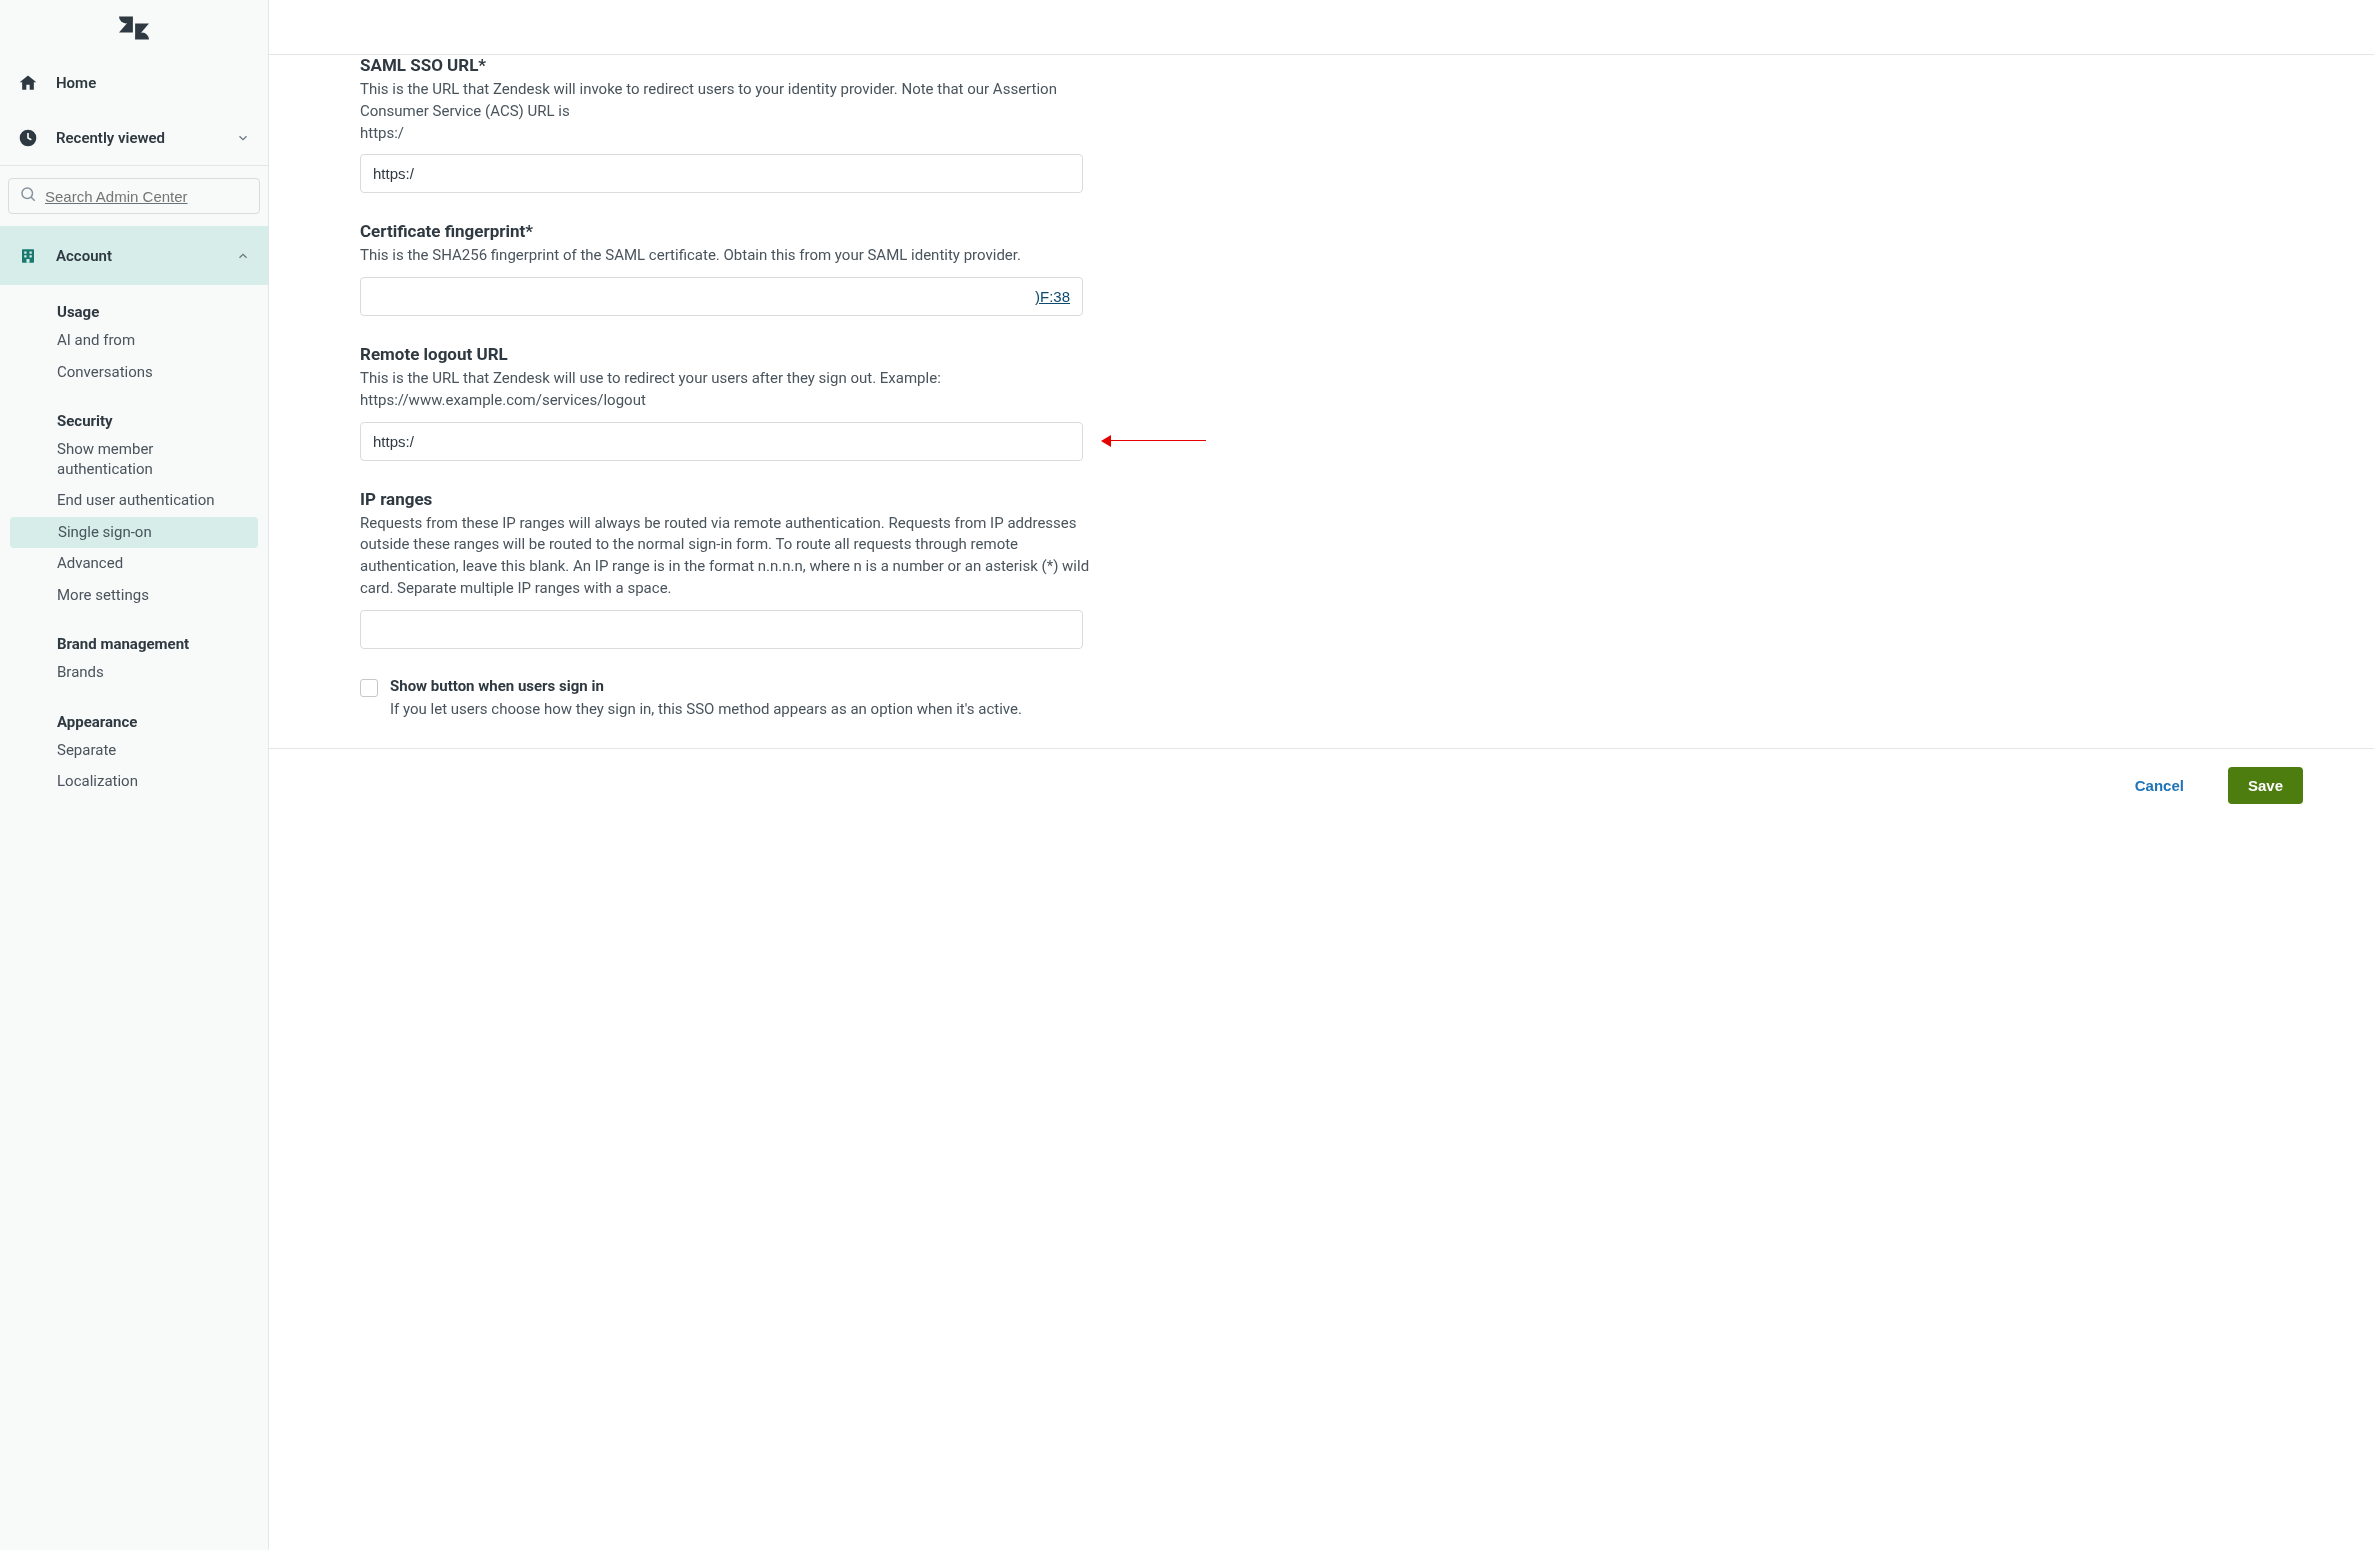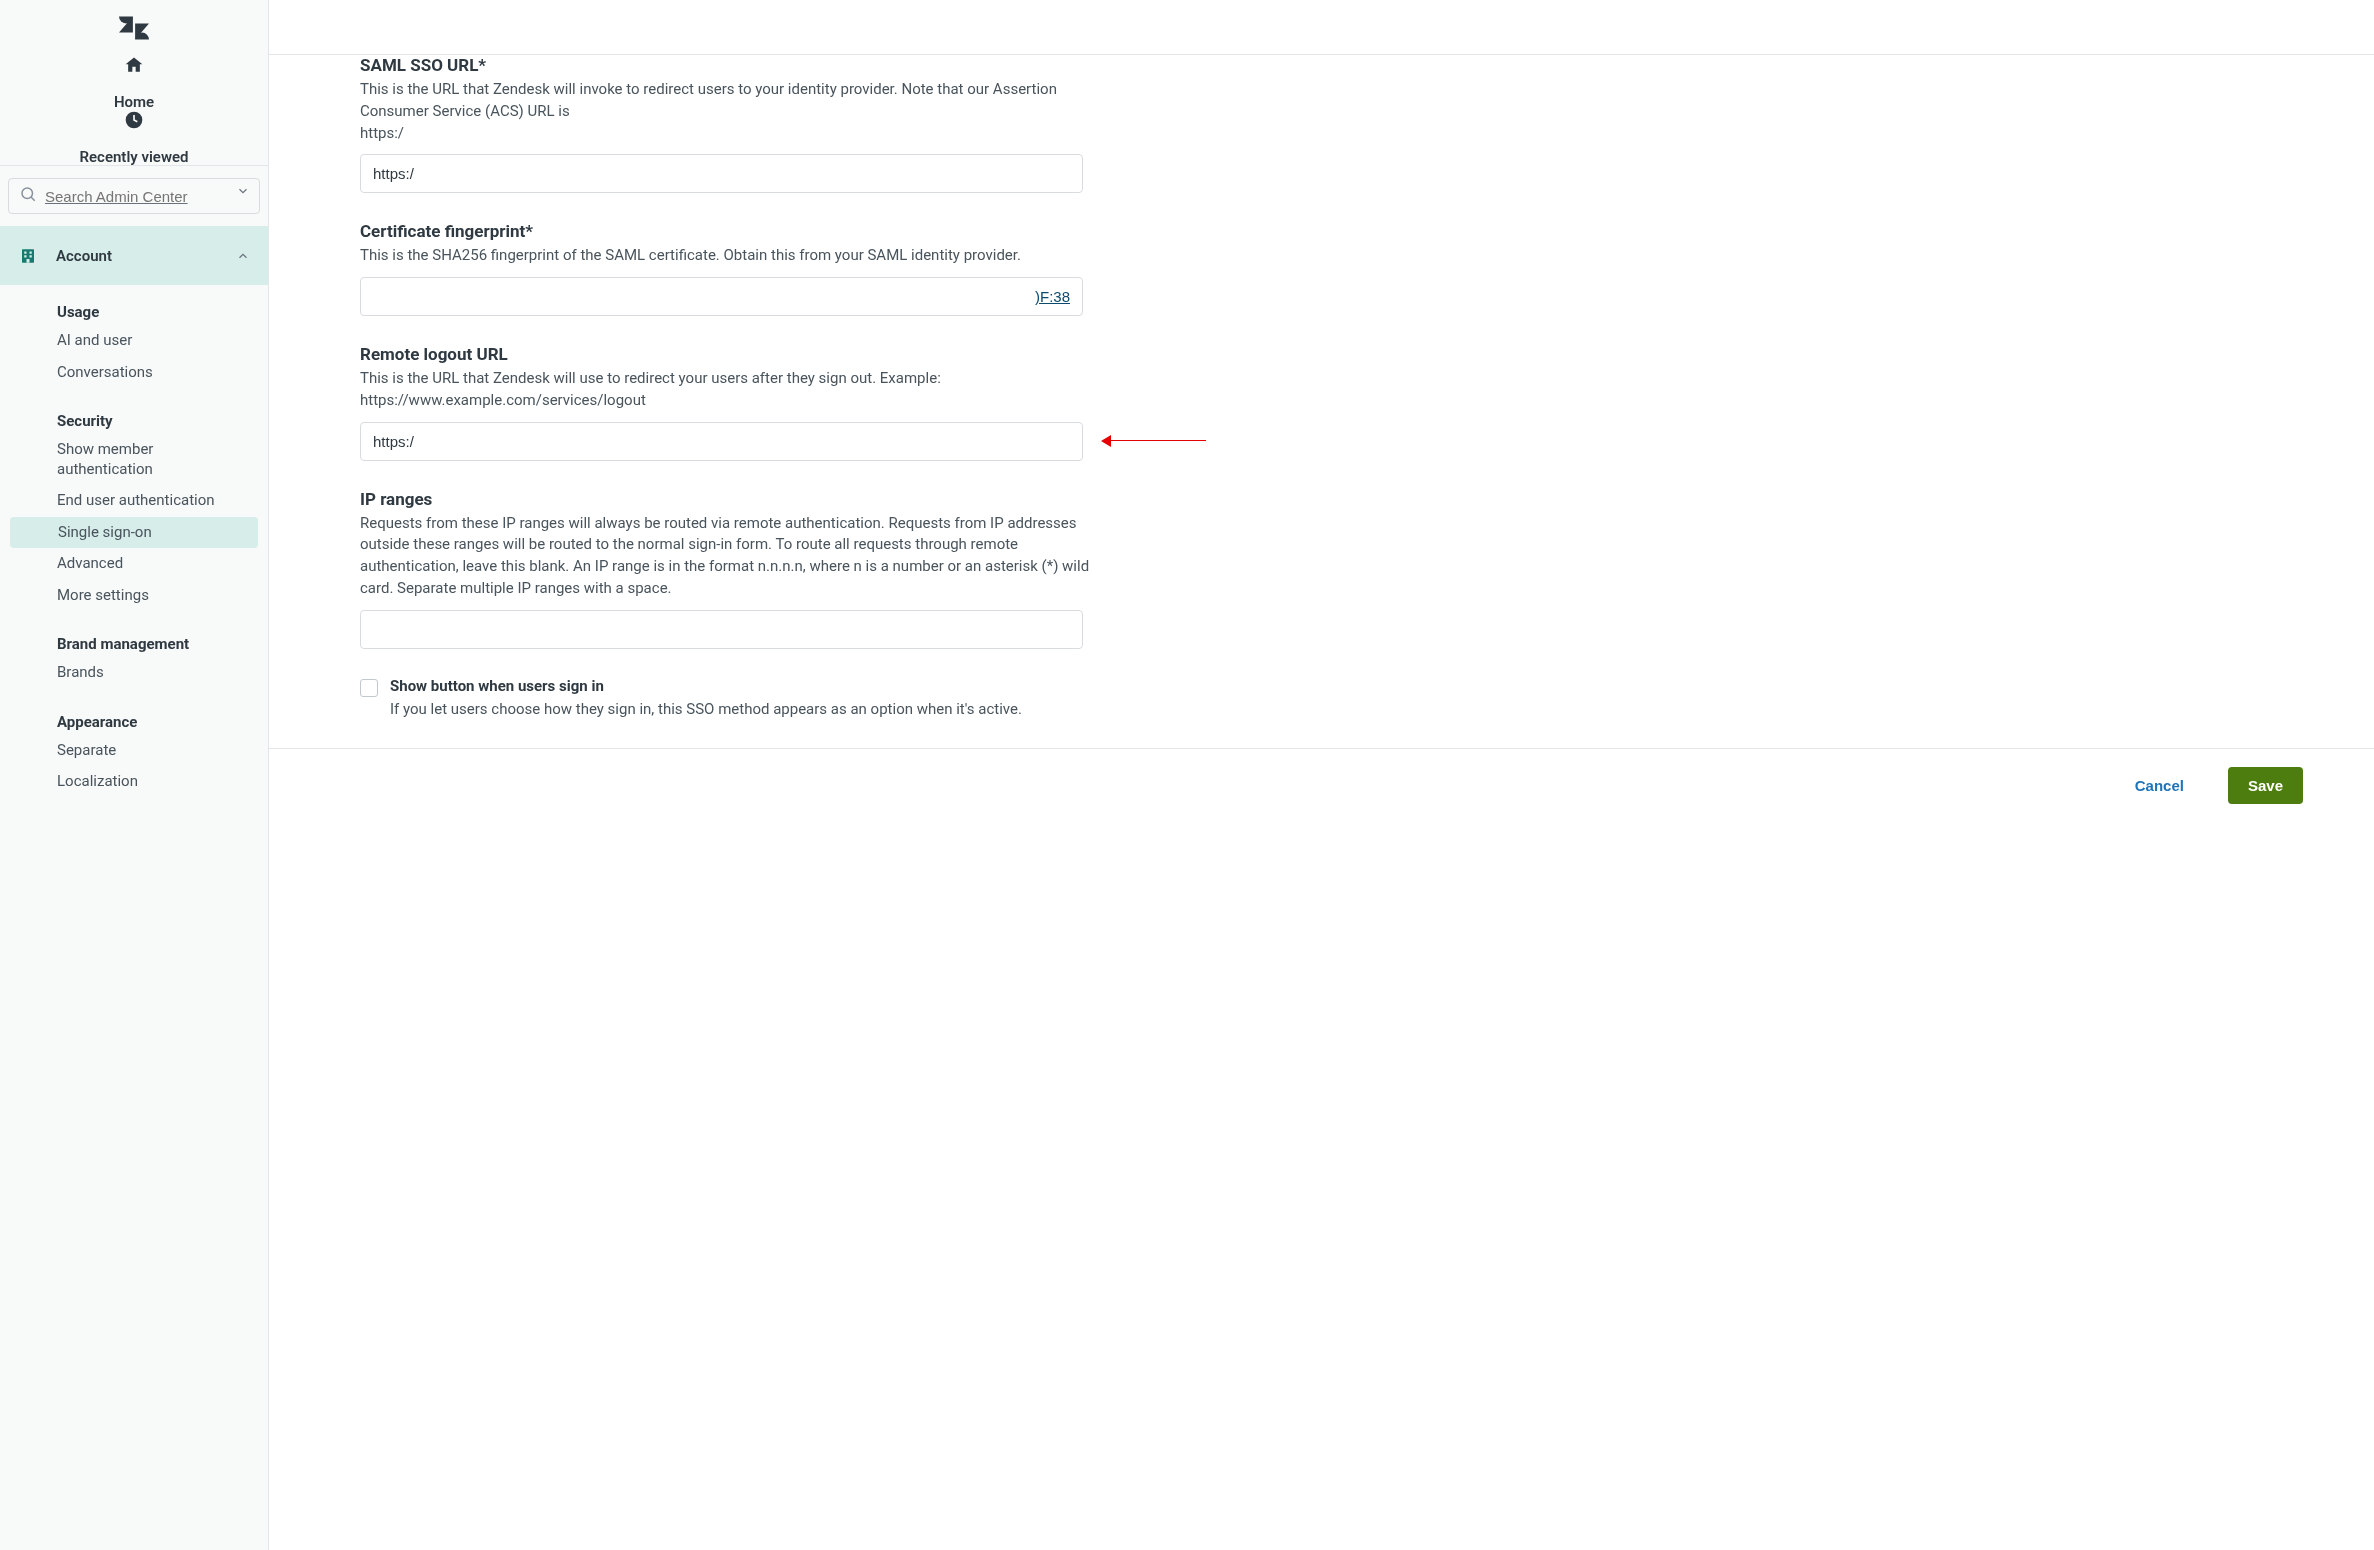--- a/index.html
+++ b/index.html
@@ -4,21 +4,21 @@
 <style>
 * { box-sizing: border-box; margin: 0; padding: 0; }
 html, body { height: 100%; font-family: -apple-system, BlinkMacSystemFont, "Segoe UI", Roboto, Helvetica, Arial, sans-serif; color: #2F3941; background: #fff; }
 body { display: flex; }
 
 
 .sidebar { width: 269px; min-width: 269px; background: #F8F9F9; border-right: 1px solid #E2E6E8; display: flex; flex-direction: column; height: 100vh; overflow-y: auto; }
 .sidebar-logo { display: flex; align-items: center; justify-content: center; height: 55px; }
 .sidebar-logo svg { width: 30px; height: 24px; fill: #2F3941; }
 
-.nav-item { display: flex; align-items: center; gap: 18px; height: 55px; padding: 0 18px; color: #2F3941; font-size: 15px; font-weight: 600; cursor: pointer; flex-direction: column; }
+.nav-item { display: flex; align-items: center; gap: 18px; height: 55px; padding: 0 18px; color: #2F3941; font-size: 15px; font-weight: 600; cursor: pointer; }
 .nav-item .chevron { margin-left: auto; }
 .nav-item .icon-slot { width: 20px; display:flex; justify-content:center; }
 .nav-divider { height: 1px; background: #E2E6E8; margin: 0; }
 
 .search-wrap { padding: 12px 8px; }
 .search-box { display: flex; align-items: center; gap: 8px; border: 1px solid #D8DCDE; border-radius: 4px; padding: 6px 10px; background: #fff0; }
 .search-box input { border: none; outline: none; background: transparent; font-size: 15px; color: #68737D; width: 100%; text-decoration: underline; }
 
 .section-item { display:flex; align-items:center; gap:18px; height:59px; padding:11px 18px; font-weight:600; font-size:15px; cursor:pointer; }
 .section-item.active { background: #D6EDE9; }
@@ -132,21 +132,21 @@
     <span class="chevron">
       <svg width="14" height="14" viewBox="0 0 24 24" fill="none" stroke="#68737D" stroke-width="2">
           <polyline points="6 15 12 9 18 15"></polyline>
         </svg>
     </span>
   </div>
 
   <div class="sub-section">
 
     <div class="sub-heading">Usage</div>
-    <a class="sub-link">AI and user</a>
+    <a class="sub-link">AI and from</a>
     <a class="sub-link">Conversations</a>
 
     <div class="sub-heading" style="margin-top:14px">Security</div>
     <a class="sub-link">Show member authentication</a>
     <a class="sub-link">End user authentication</a>
     <a class="sub-link selected">Single sign-on</a>
     <a class="sub-link">Advanced</a>
     <a class="sub-link">More settings</a>
 
     <div class="sub-heading" style="margin-top:14px">Brand management</div>

